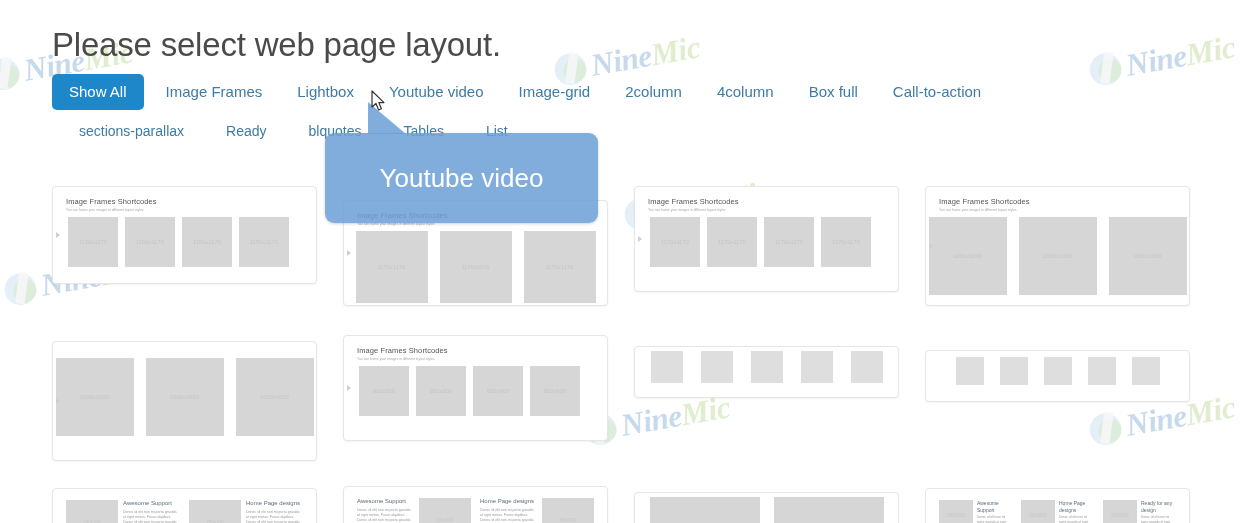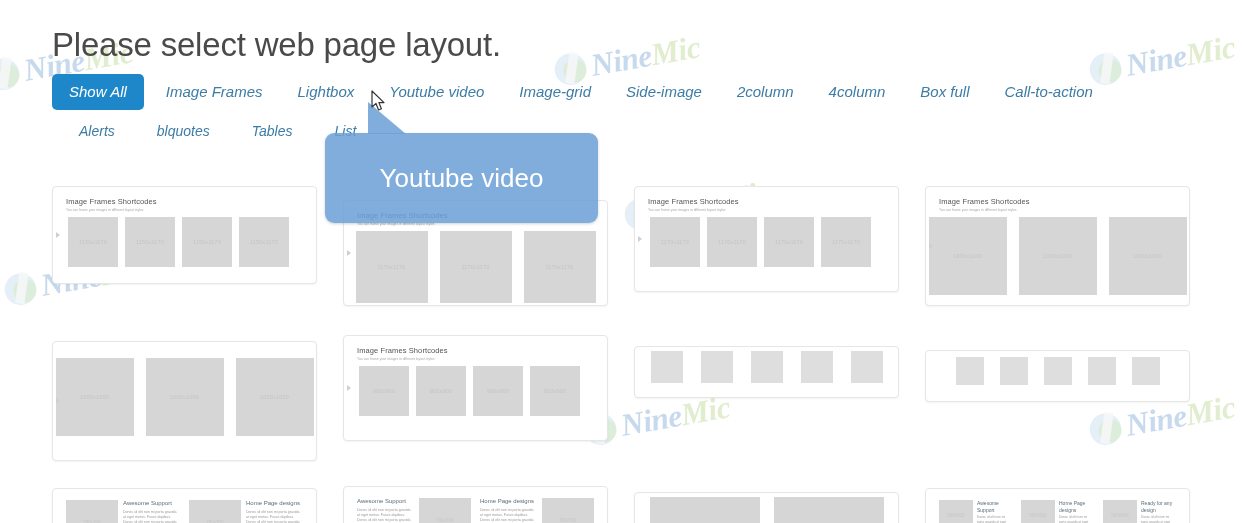--- a/index.html
+++ b/index.html
@@ -87,21 +87,20 @@
   .filter-row.row2 { justify-content: flex-start; padding-left: 14px; margin-top: 4px; }
 
   .filter {
     font-size: 15px;
     color: #3d7ca5;
     padding: 7px 13px;
     white-space: nowrap;
     cursor: pointer;
     line-height: 20px;
     border-radius: 4px;
-    font-style: italic;
   }
   .filter.active {
     background: #1e87c9;
     color: #ffffff;
     padding: 8px 17px;
     border-radius: 5px;
     font-size: 15px;
   }
   .row1 .filter { margin-right: 9px; }
   .row2 .filter { margin-right: 16px; font-size: 14px; }
@@ -313,28 +312,28 @@
 
   <h1 class="page-title">Please select web page layout.</h1>
 
   <nav class="filters">
     <div class="filter-row row1">
       <span class="filter active">Show All</span>
       <span class="filter">Image Frames</span>
       <span class="filter">Lightbox</span>
       <span class="filter">Youtube video</span>
       <span class="filter">Image-grid</span>
-      <span class="filter">Side-image</span>
       <span class="filter">2column</span>
       <span class="filter">4column</span>
       <span class="filter">Box full</span>
       <span class="filter">Call-to-action</span>
     </div>
     <div class="filter-row row2">
-      <span class="filter">Alerts</span>
+      <span class="filter">sections-parallax</span>
+      <span class="filter">Ready</span>
       <span class="filter">blquotes</span>
       <span class="filter">Tables</span>
       <span class="filter">List</span>
     </div>
   </nav>
 
   <div class="tooltip">
     <span class="tail"></span>
     <span>Youtube video</span>
   </div>

